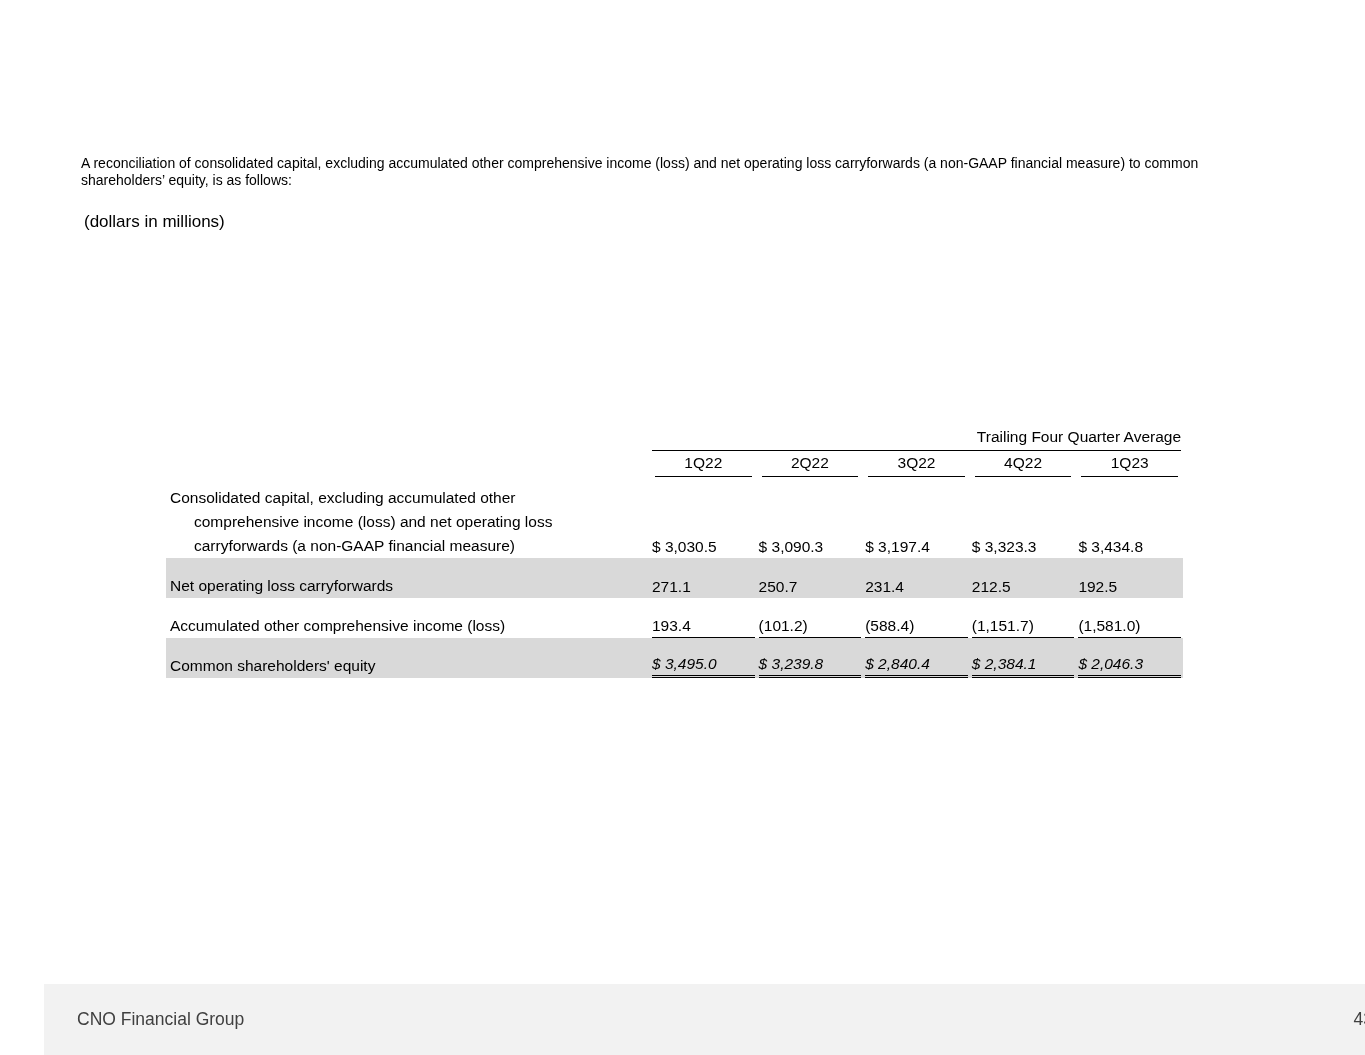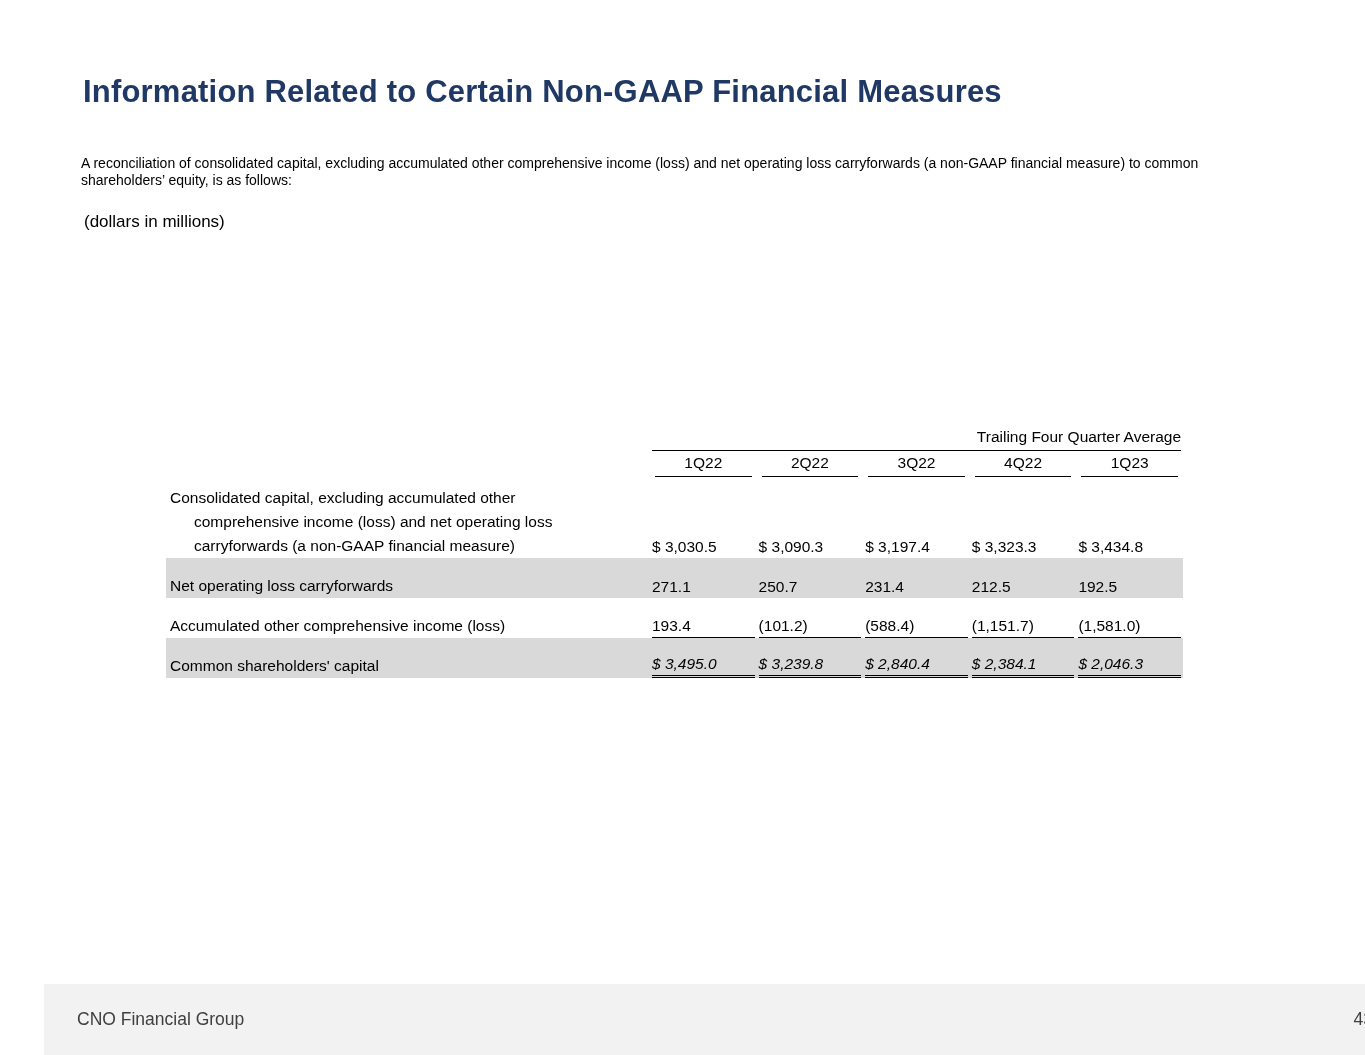--- a/index.html
+++ b/index.html
@@ -74,21 +74,20 @@
     display:flex;align-items:center;justify-content:space-between;
     padding:0 36px 0 33px;
     font-size:17.5px;color:var(--footer_text);margin-left:44px;
   }
 </style>
 </head>
 <body>
 
 <div class="slide">
 
-  <h1 class="title">Information Related to Certain Non-GAAP Financial Measures</h1>
 
   <p class="intro">A reconciliation of consolidated capital, excluding accumulated other comprehensive income (loss) and net operating loss carryforwards (a non-GAAP financial measure) to common shareholders’ equity, is as follows:</p>
 
   <p class="units">(dollars in millions)</p>
 
   <table class="fin">
     <colgroup>
       <col class="c-label">
       <col class="c-num">
         <col class="c-num">
@@ -175,21 +174,21 @@
             <span class="v">(588.4)</span>
           </td>
         <td class="num">
             <span class="v">(1,151.7)</span>
           </td>
         <td class="num">
             <span class="v">(1,581.0)</span>
           </td>
       </tr>
       <tr class="shade total">
-        <td class="lbl">Common shareholders' capital</td>
+        <td class="lbl">Common shareholders' equity</td>
         <td class="num">
             <span class="v">$ 3,495.0</span>
           </td>
         <td class="num">
             <span class="v">$ 3,239.8</span>
           </td>
         <td class="num">
             <span class="v">$ 2,840.4</span>
           </td>
         <td class="num">

